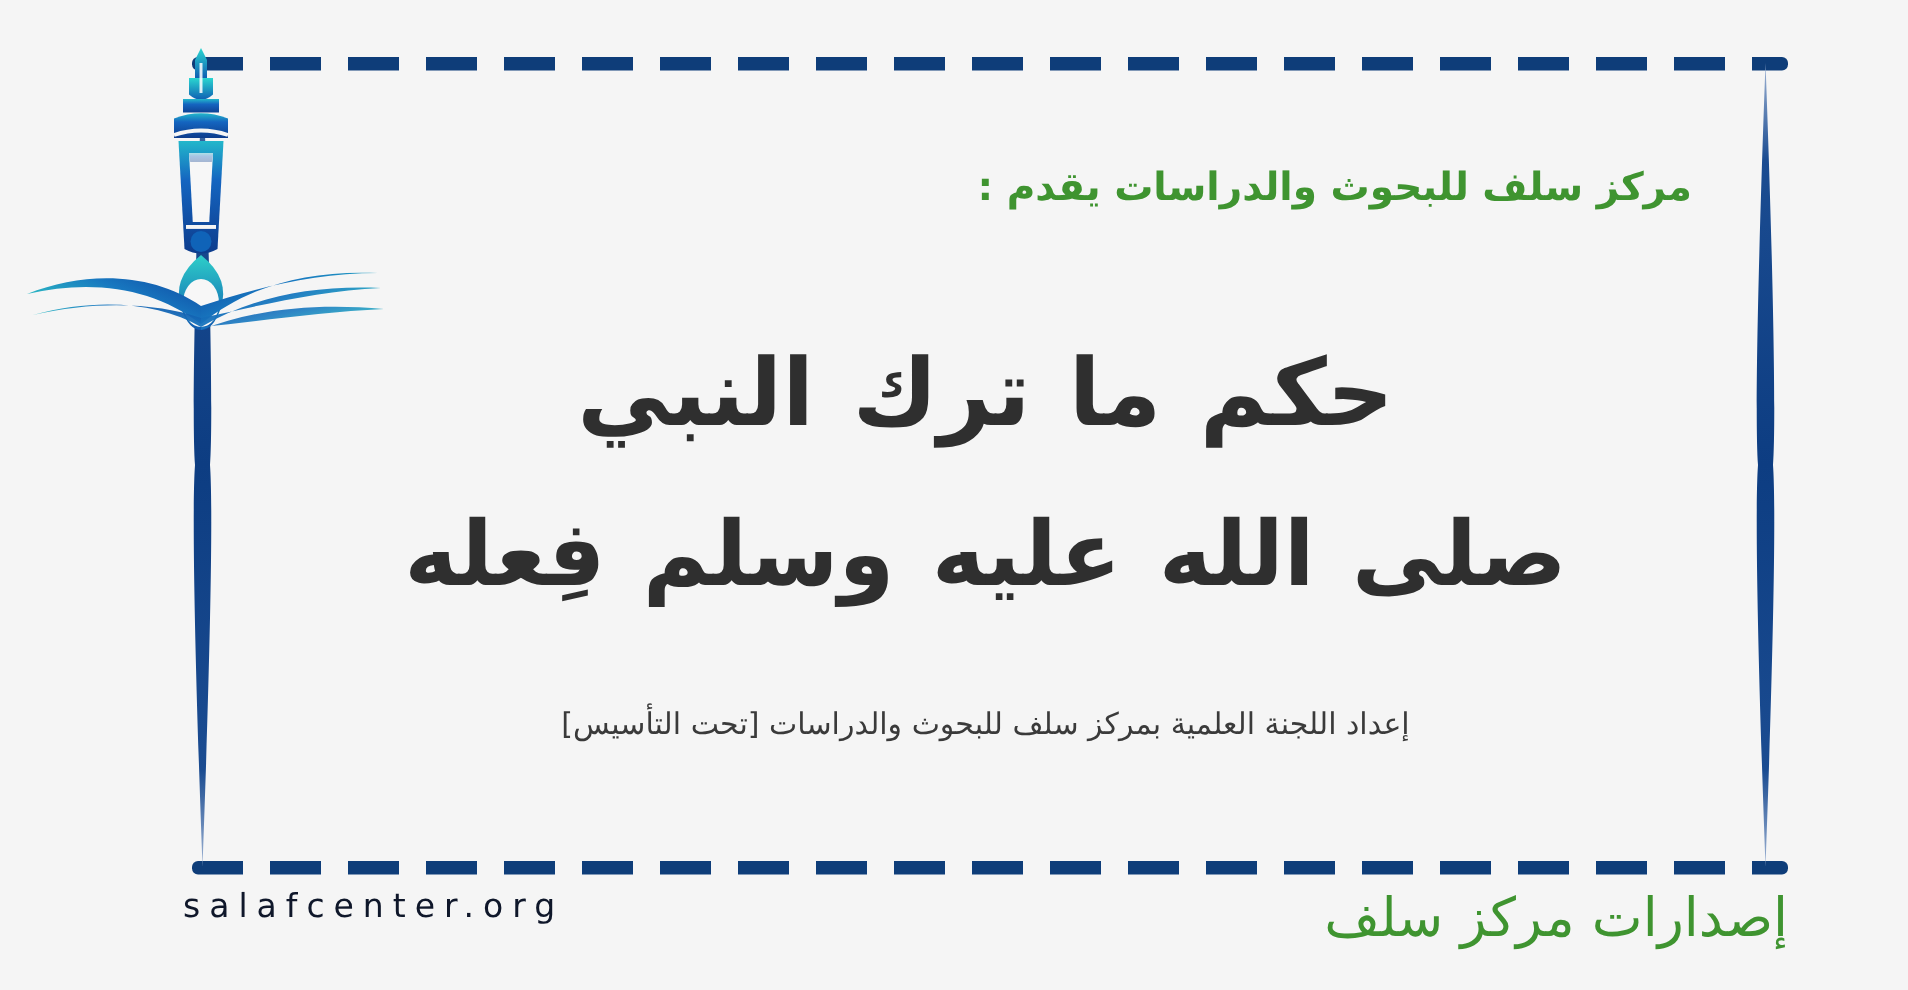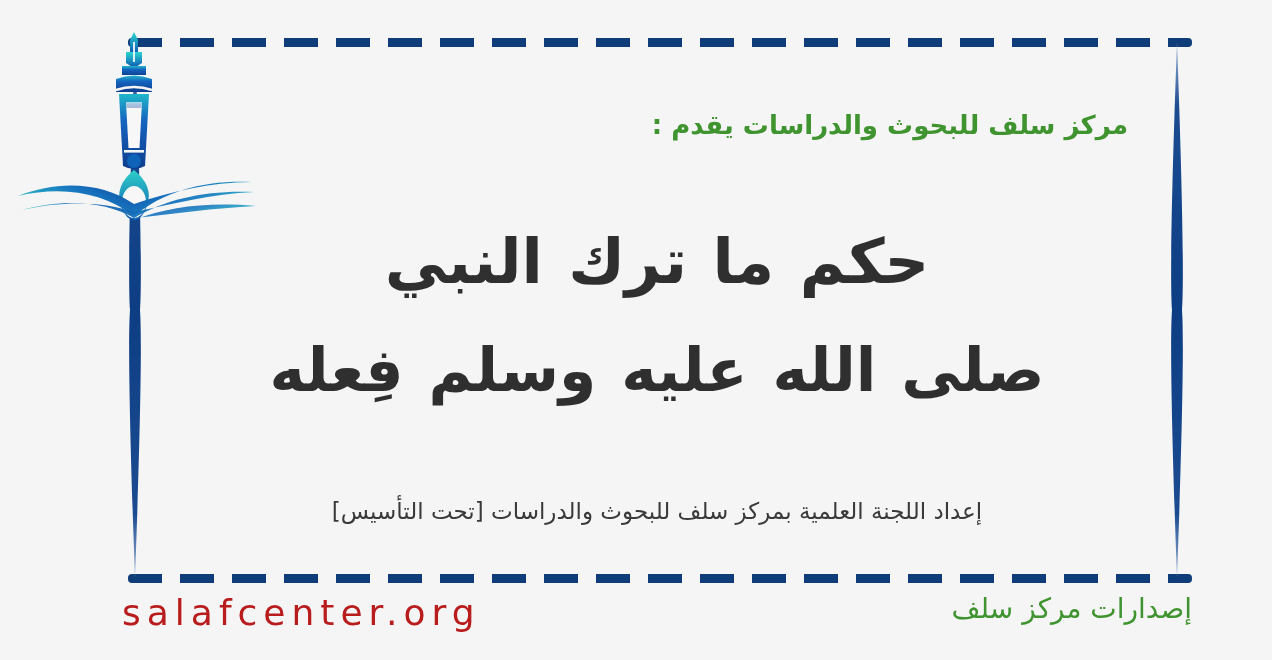--- a/index.html
+++ b/index.html
@@ -99,46 +99,45 @@
   .title .line { display: block; white-space: nowrap; }
   .title .line2 { font-size: 60px; margin-top: 27px; }
 
   .byline {
     position: absolute;
     top: 428px;
     left: 0;
     right: 0;
     color: #3a3a3a;
     font-family: "DejaVu Sans", "Liberation Sans", sans-serif;
-    font-size: 23px;
+    font-size: 20px;
     direction: rtl;
     text-align: center;
     white-space: nowrap;
-    margin-top: 28px;
   }
 
   
   .footer-site {
     position: absolute;
     left: 122px;
     top: 592px;
-    color: #b91c1c;
-    font-family: "DejaVu Sans", "Liberation Sans", sans-serif;
-    font-size: 36px;
+    color: #0f172a;
+    font-family: "DejaVu Sans", "Liberation Sans", sans-serif;
+    font-size: 22px;
     letter-spacing: 6px;
     white-space: nowrap;
   }
 
   .footer-series {
     position: absolute;
     right: 80px;
     top: 592px;
     color: #3f9430;
     font-family: "DejaVu Sans", "Liberation Sans", sans-serif;
-    font-size: 28px;
+    font-size: 36px;
     letter-spacing: 5px;
     direction: rtl;
     white-space: nowrap;
   }
 </style>
 </head>
 <body>
 
 <div id="poster">
 

